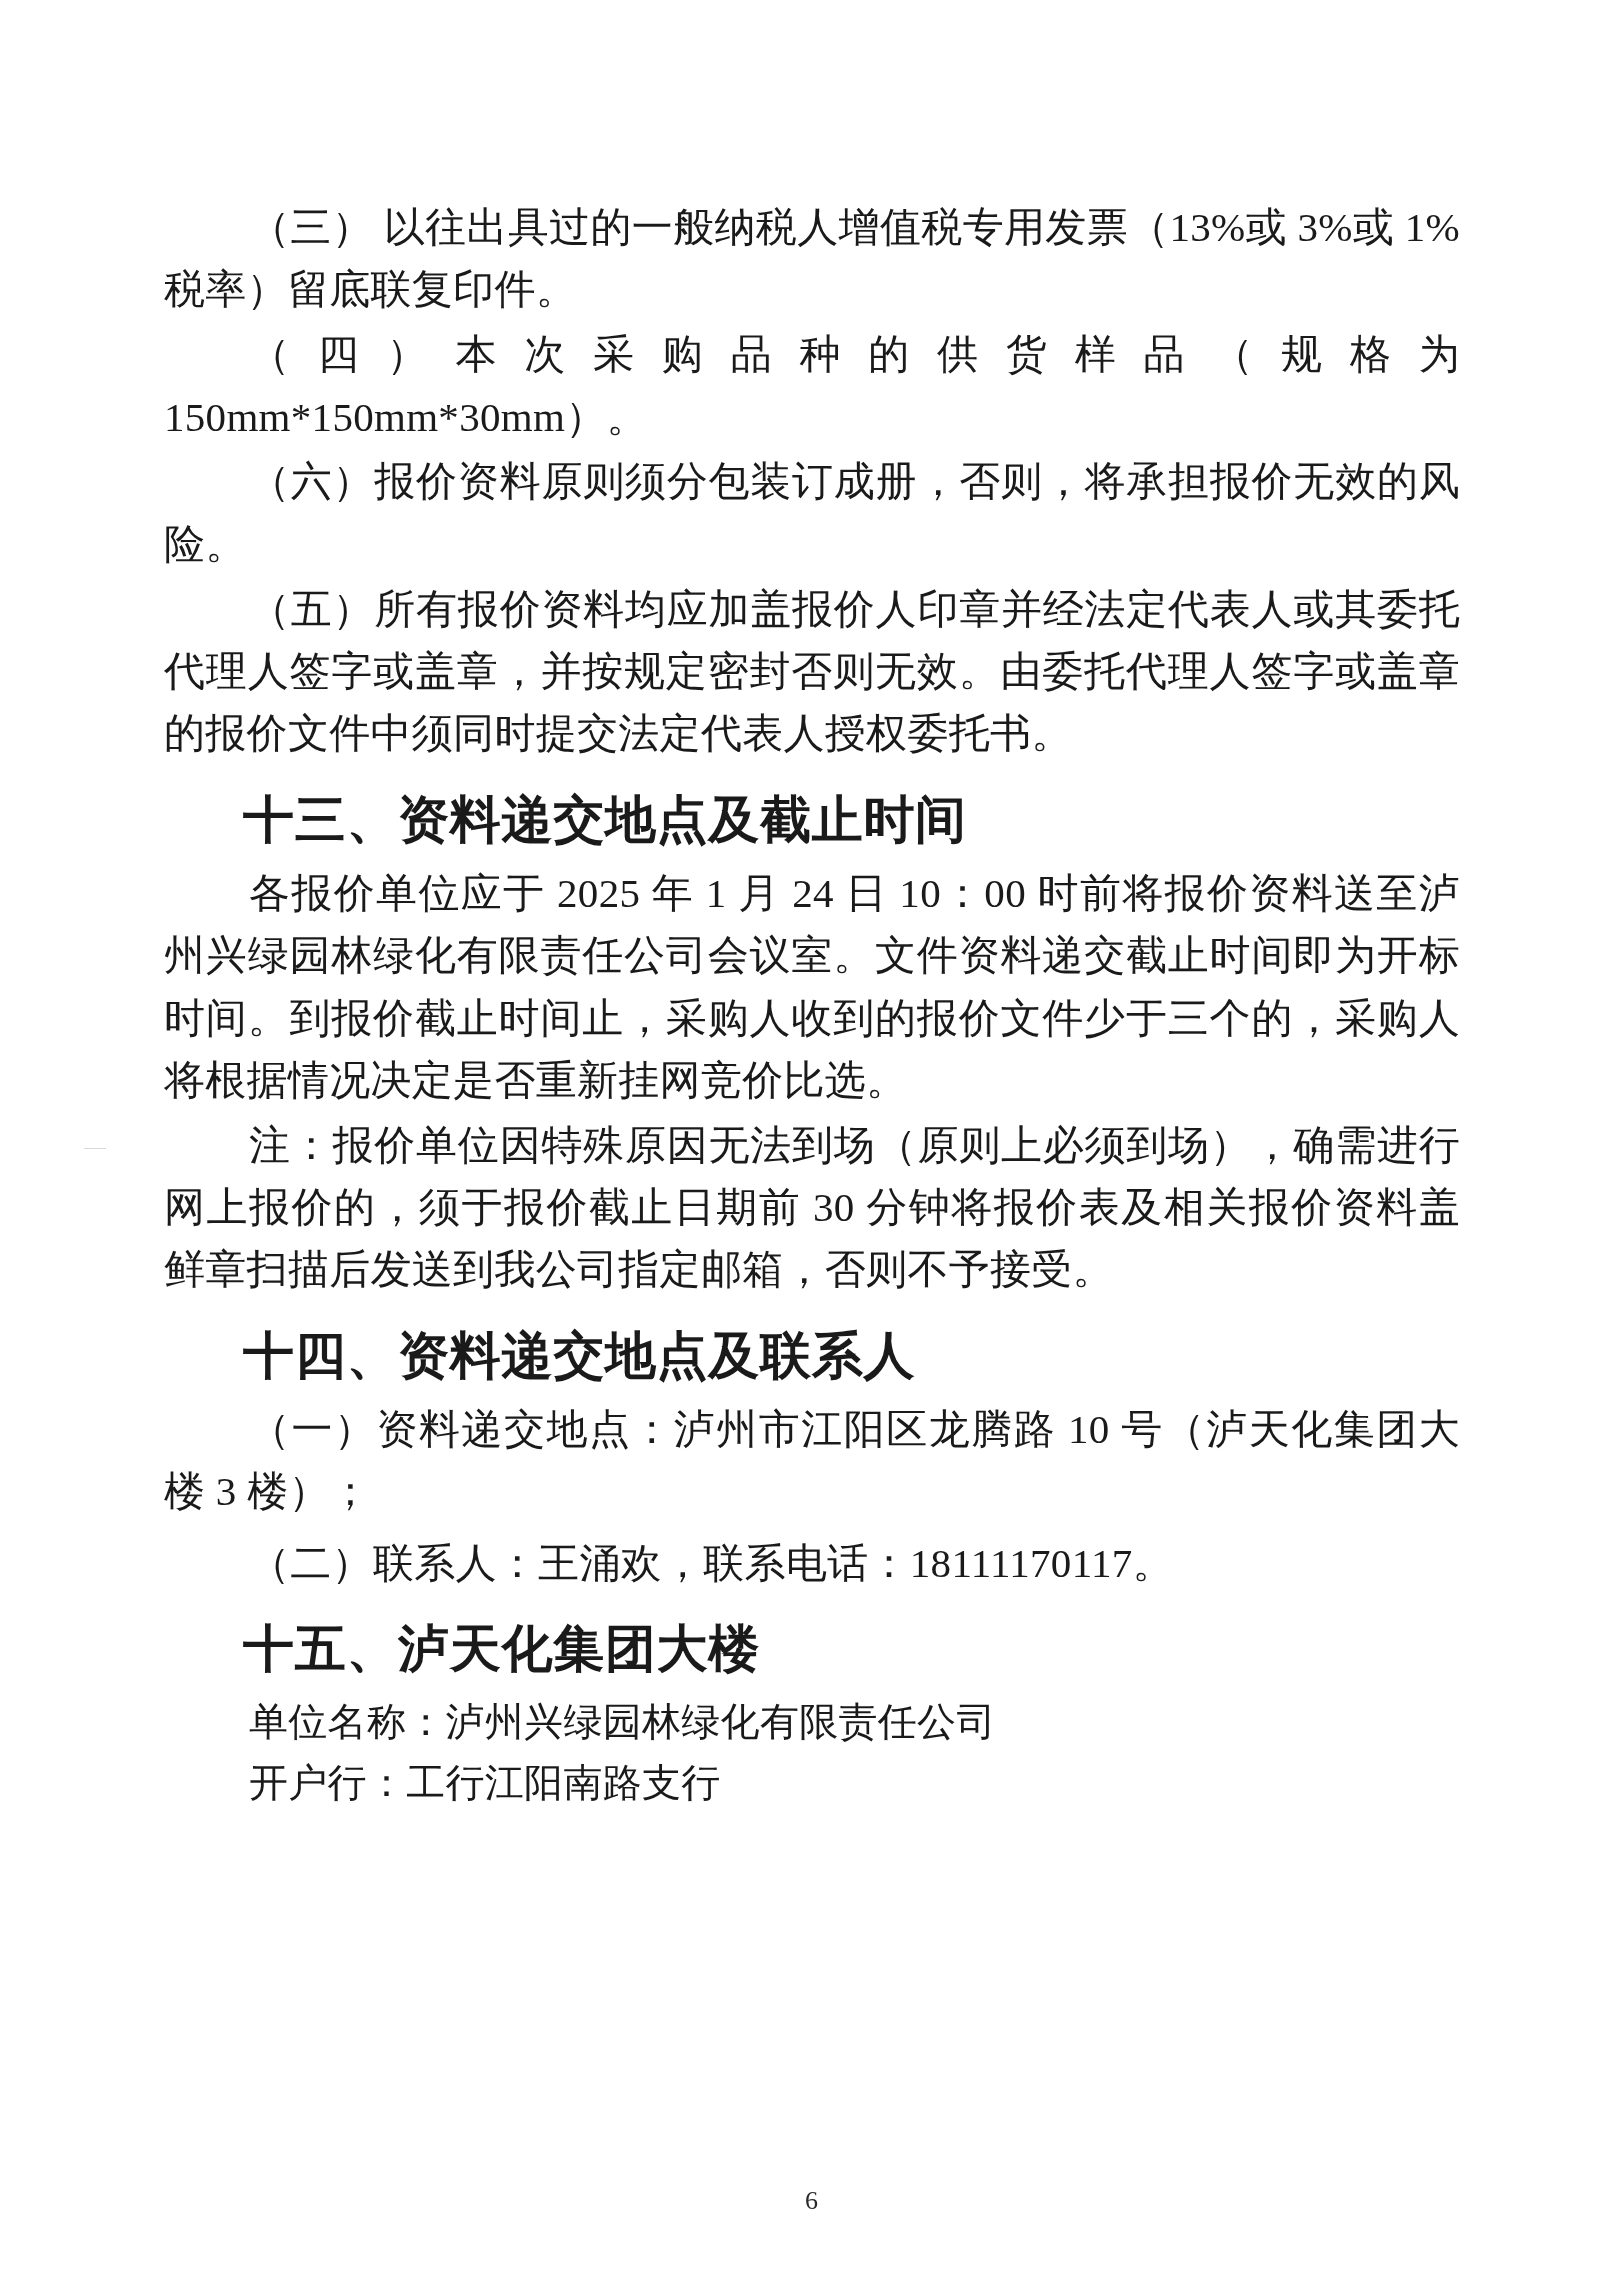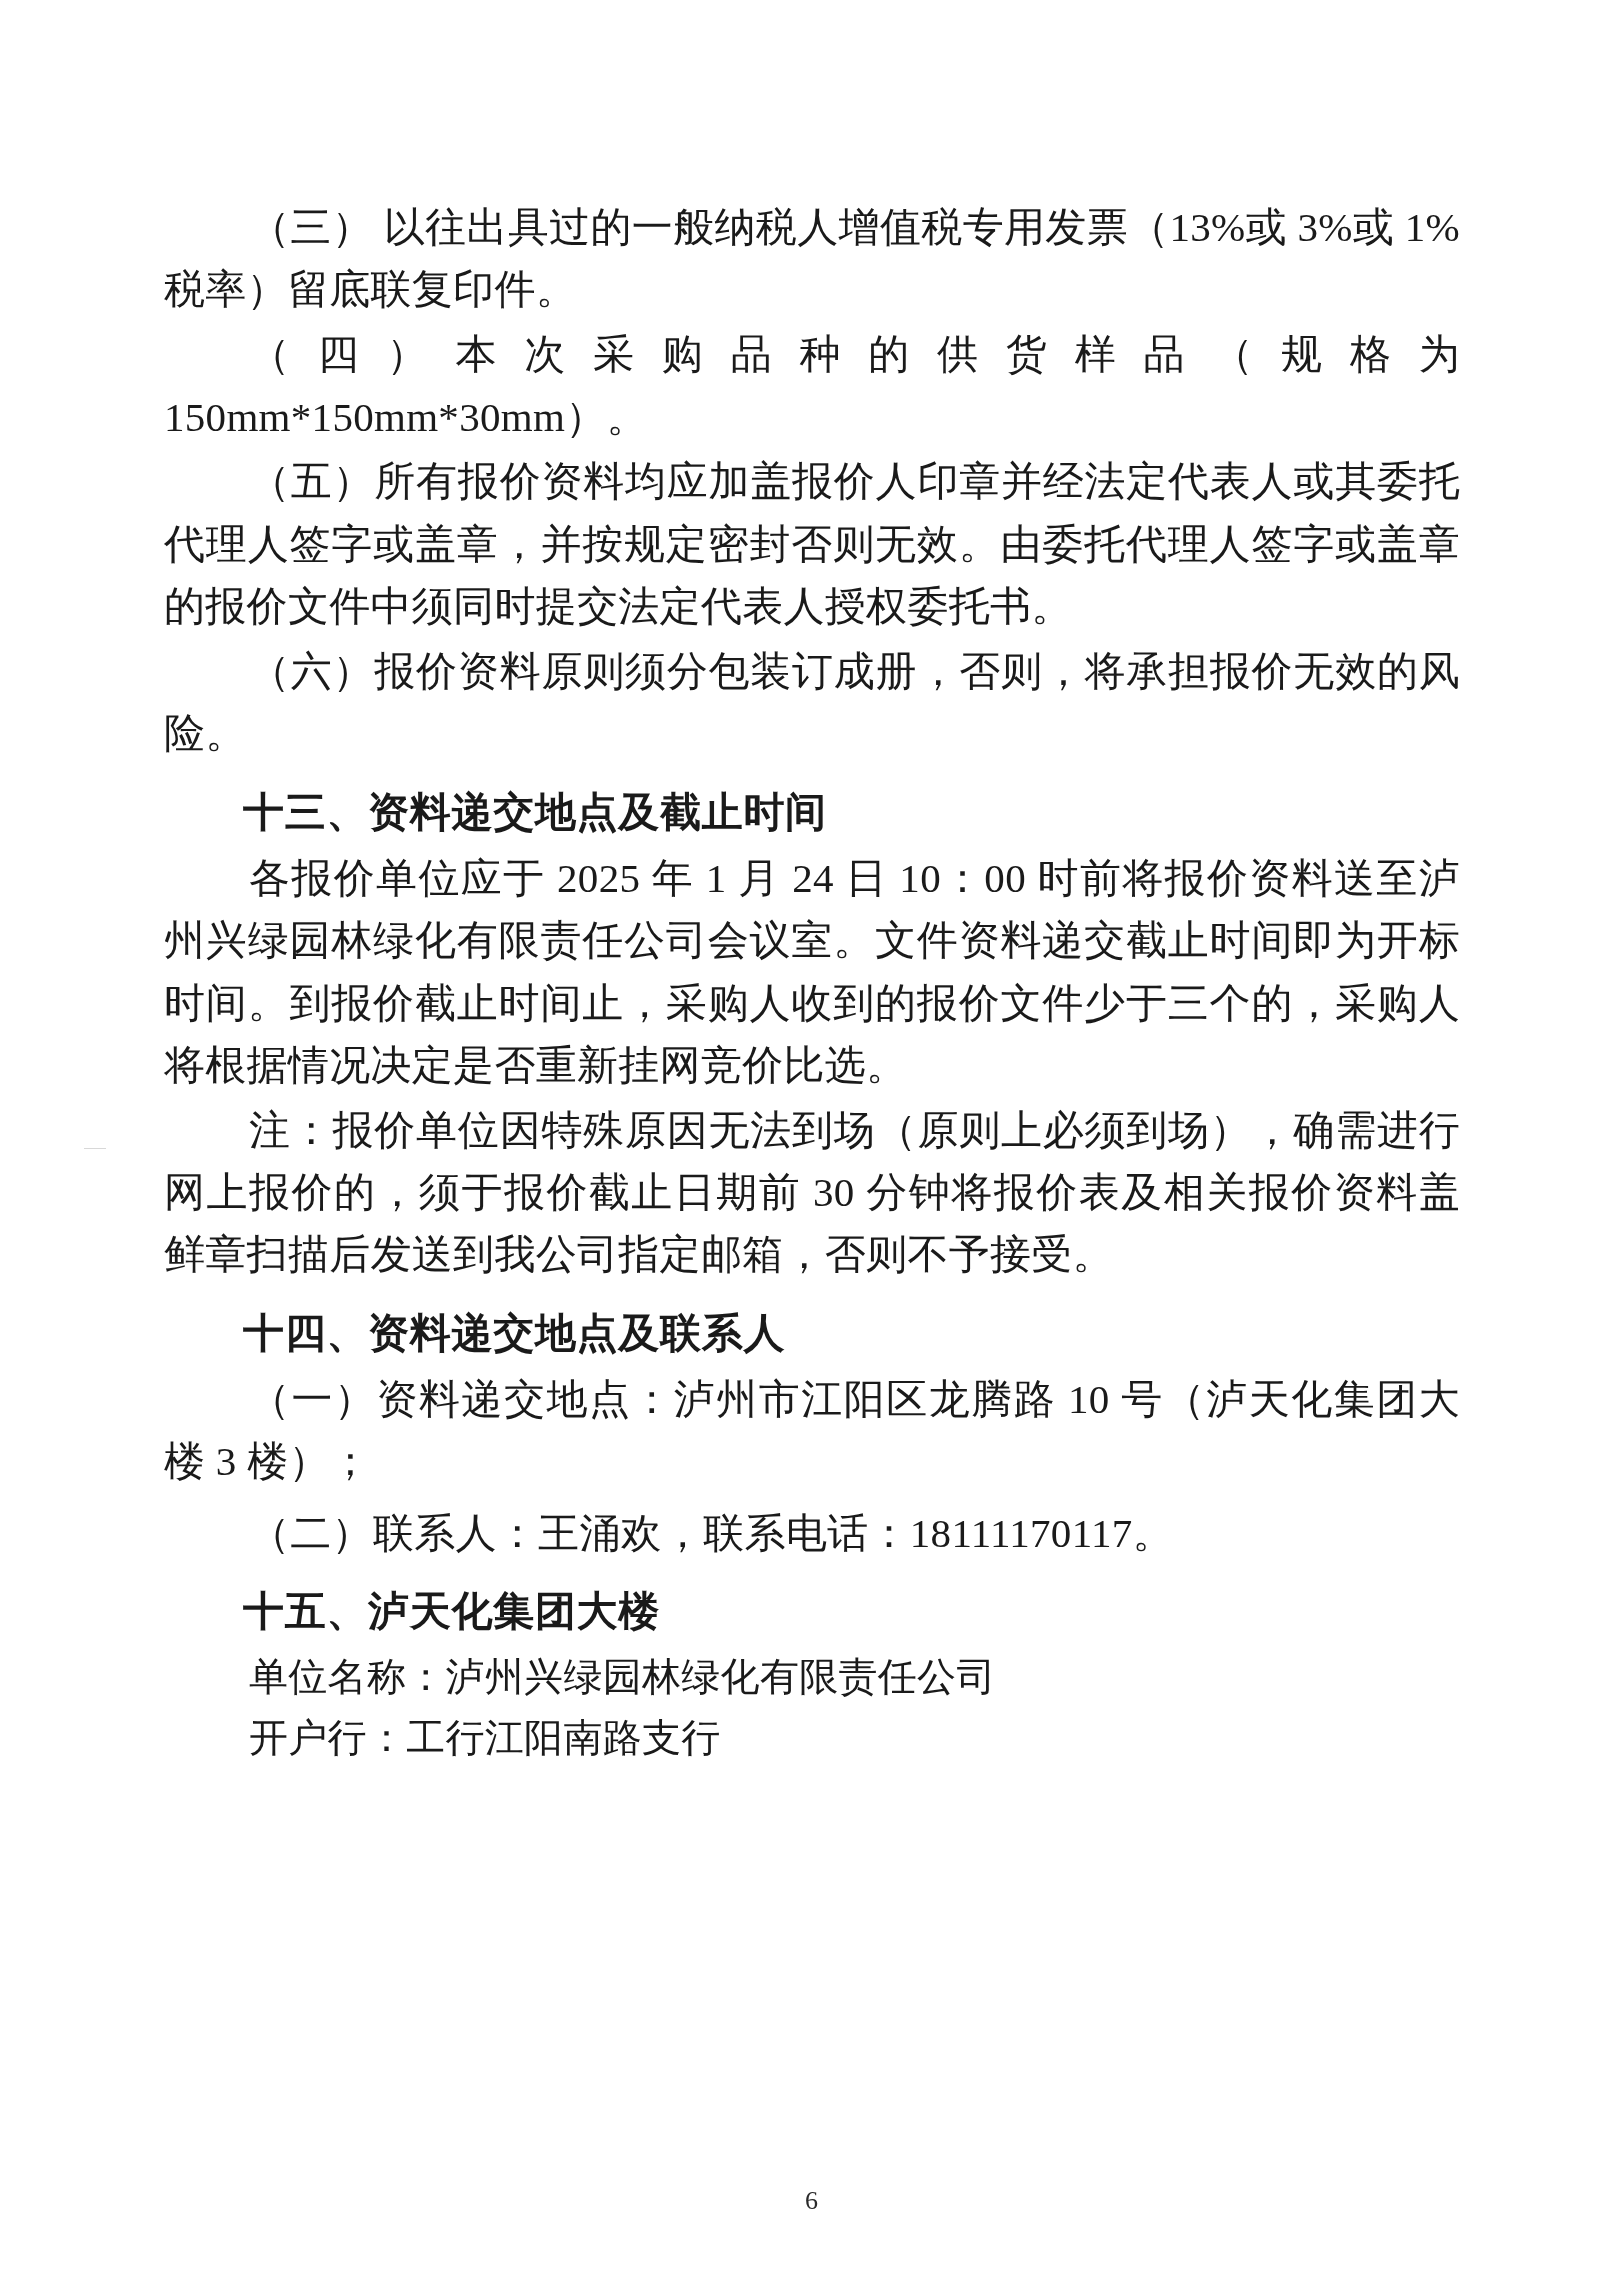--- a/index.html
+++ b/index.html
@@ -36,21 +36,21 @@
     text-align: justify;
     text-justify: inter-ideograph;
     letter-spacing: 0.3px;
     text-indent: 0;
   }
   p.indent {
     text-indent: 85px;
   }
   p.heading {
     margin: 17px 0 3.9px 0;
-    font-size: 41px;
+    font-size: 51px;
     line-height: 1.5;
     font-weight: bold;
     font-family: "DejaVu Sans", "Liberation Sans", sans-serif;
     text-indent: 79px;
     letter-spacing: 0.7px;
   }
   p.sub {
     margin: 0 0 2.6px 0;
     font-size: 39px;
     line-height: 1.52;
@@ -83,23 +83,23 @@
 </head>
 <body>
 
 <div class="page">
   <div class="content">
 
     <p class="para indent">（三） 以往出具过的一般纳税人增值税专用发票（13%或 3%或 1%税率）留底联复印件。</p>
 
     <p class="para indent bold">（四）本次采购品种的供货样品（规格为 150mm*150mm*30mm）。</p>
 
+    <p class="para indent">（六）报价资料原则须分包装订成册，否则，将承担报价无效的风险。</p>
+
     <p class="para indent">（五）所有报价资料均应加盖报价人印章并经法定代表人或其委托代理人签字或盖章，并按规定密封否则无效。由委托代理人签字或盖章的报价文件中须同时提交法定代表人授权委托书。</p>
-
-    <p class="para indent">（六）报价资料原则须分包装订成册，否则，将承担报价无效的风险。</p>
 
     <p class="heading">十三、资料递交地点及截止时间</p>
 
     <p class="para indent">各报价单位应于 2025 年 1 月 24 日 10：00 时前将报价资料送至泸州兴绿园林绿化有限责任公司会议室。文件资料递交截止时间即为开标时间。到报价截止时间止，采购人收到的报价文件少于三个的，采购人将根据情况决定是否重新挂网竞价比选。</p>
 
     <p class="para indent">注：报价单位因特殊原因无法到场（原则上必须到场），确需进行网上报价的，须于报价截止日期前 30 分钟将报价表及相关报价资料盖鲜章扫描后发送到我公司指定邮箱，否则不予接受。</p>
 
     <p class="heading">十四、资料递交地点及联系人</p>
 
     <p class="para indent">（一）资料递交地点：泸州市江阳区龙腾路 10 号（泸天化集团大楼 3 楼）；</p>

